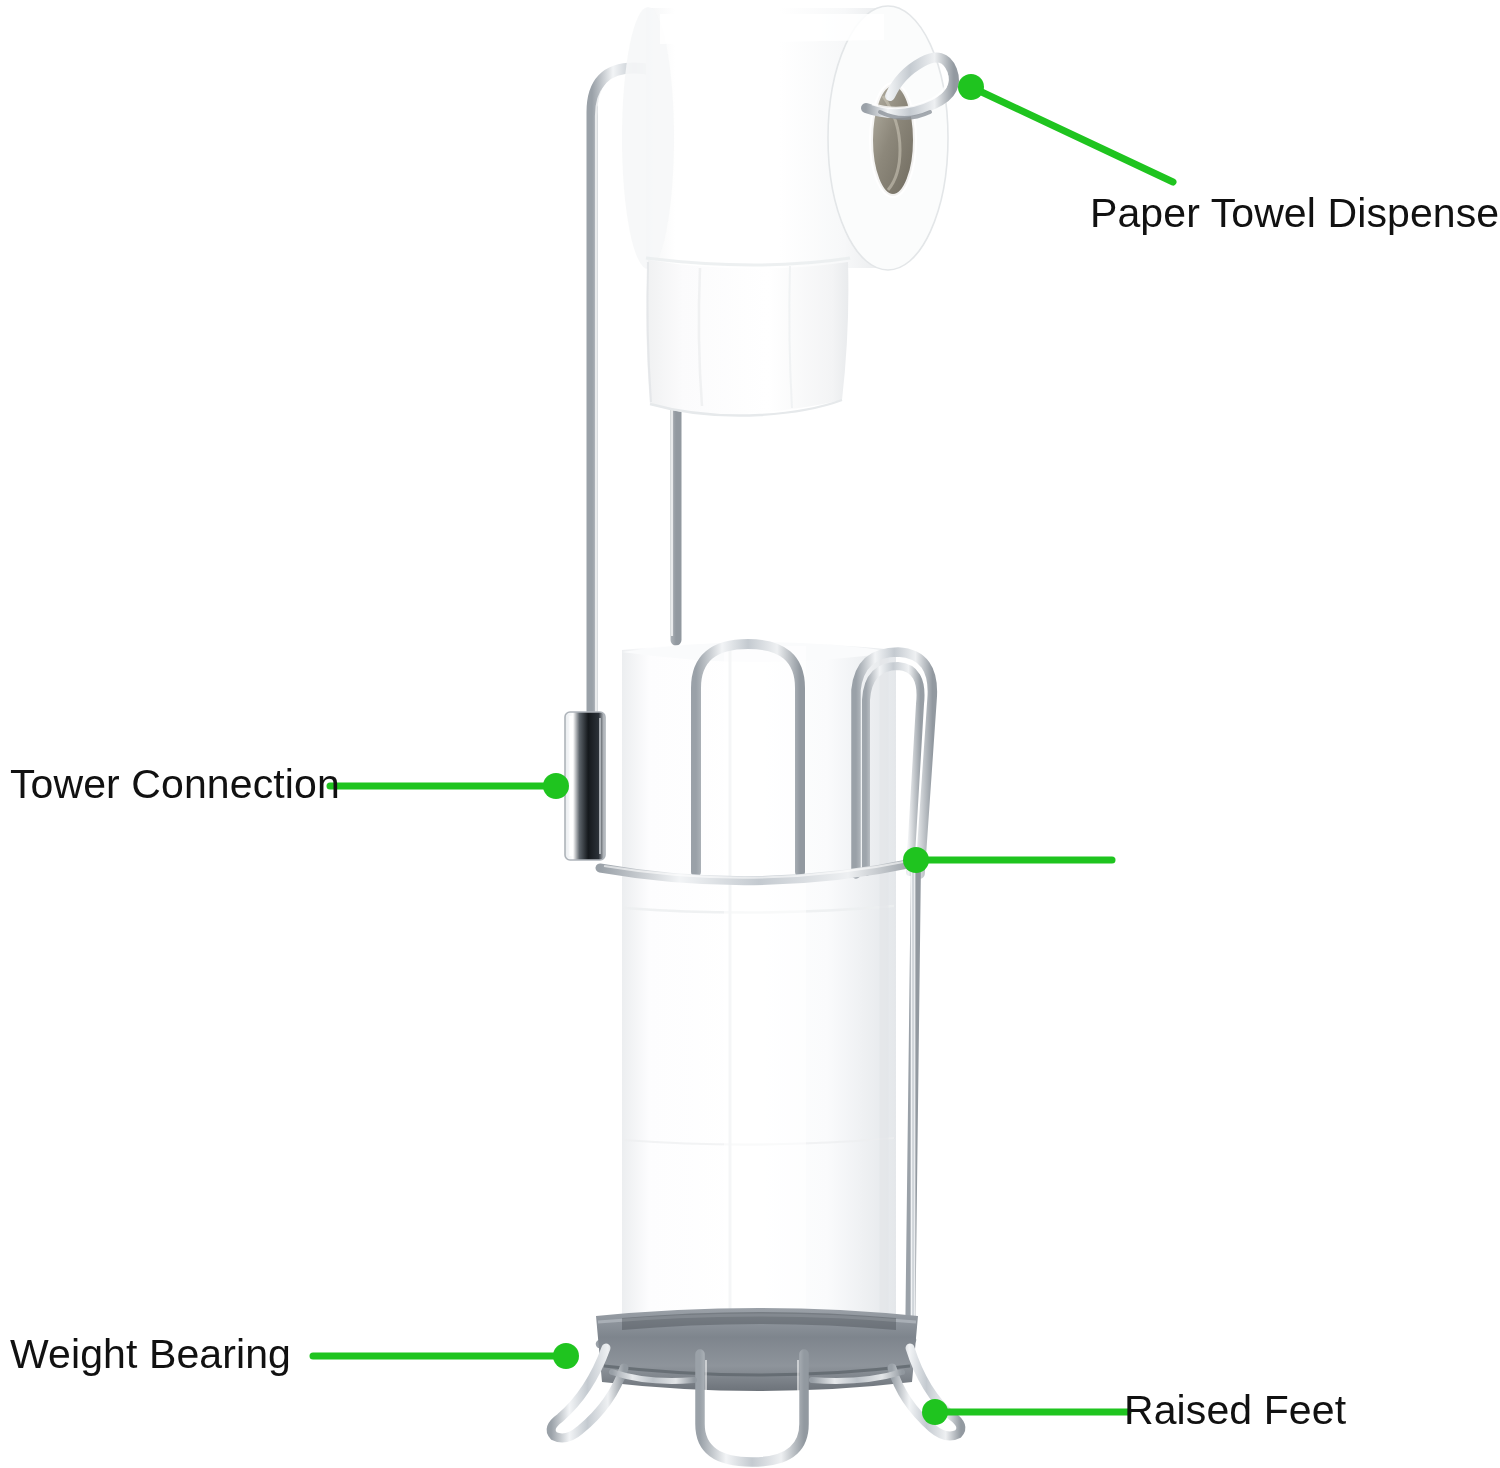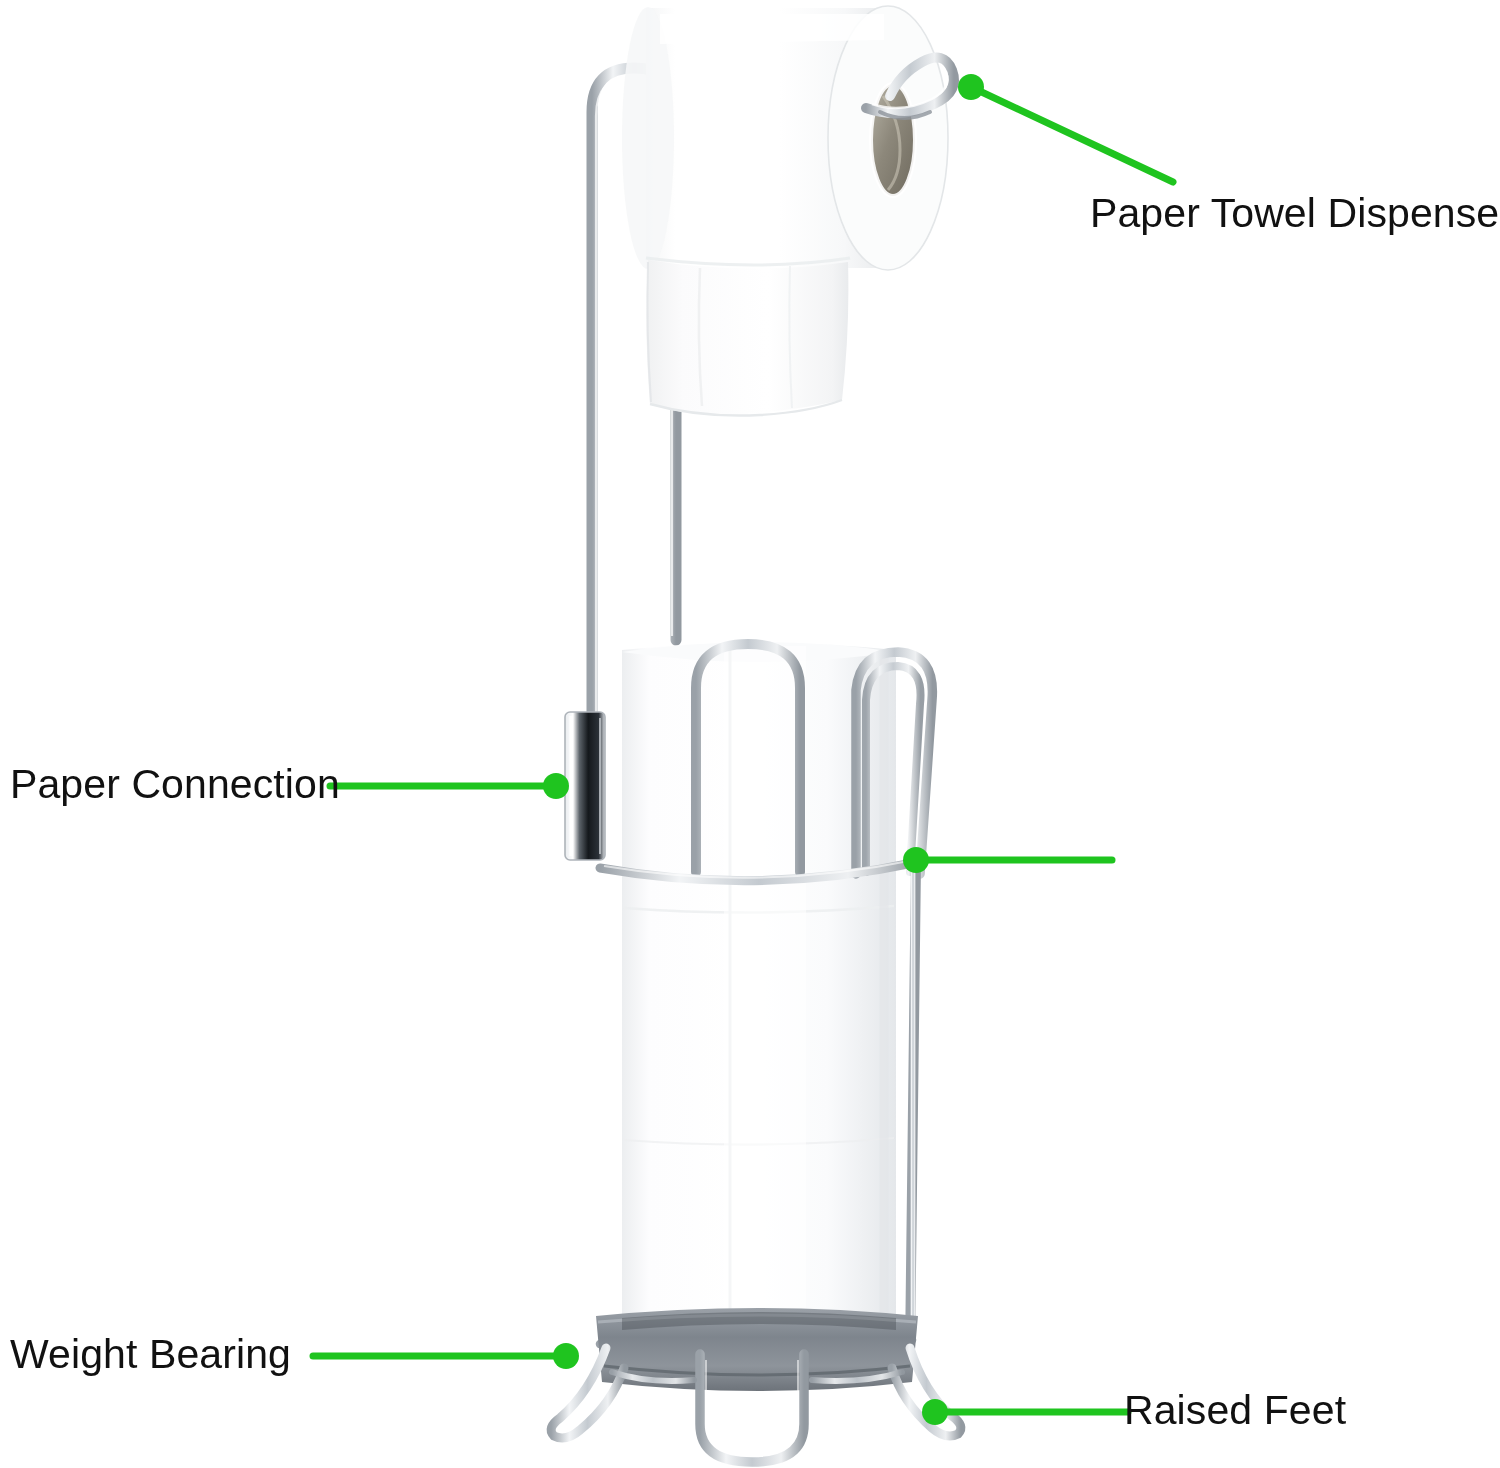--- a/index.html
+++ b/index.html
@@ -212,20 +212,20 @@
         <circle cx="916" cy="860" r="13" fill="#1FC41F"></circle>
         <line x1="566" y1="1356" x2="313" y2="1356" stroke="#1FC41F" stroke-width="7" stroke-linecap="round"></line>
         <circle cx="566" cy="1356" r="13" fill="#1FC41F"></circle>
         <line x1="935" y1="1412" x2="1128" y2="1412" stroke="#1FC41F" stroke-width="7" stroke-linecap="round"></line>
         <circle cx="935" cy="1412" r="13" fill="#1FC41F"></circle>
       </g>
   </svg>
 
   <div class="callout-label right-side" style="left:1090px; top:193px;">Paper Towel Dispenser</div>
 
-  <div class="callout-label left-side" style="left:10px; top:764px;">Paper Connection</div>
+  <div class="callout-label left-side" style="left:10px; top:764px;">Tower Connection</div>
 
 
   <div class="callout-label right-side" style="left:1124px; top:1390px;">Raised Feet</div>
 
   <div class="callout-label left-side" style="left:10px; top:1334px;">Weight Bearing</div>
 
 </div>
 
 </body></html>

